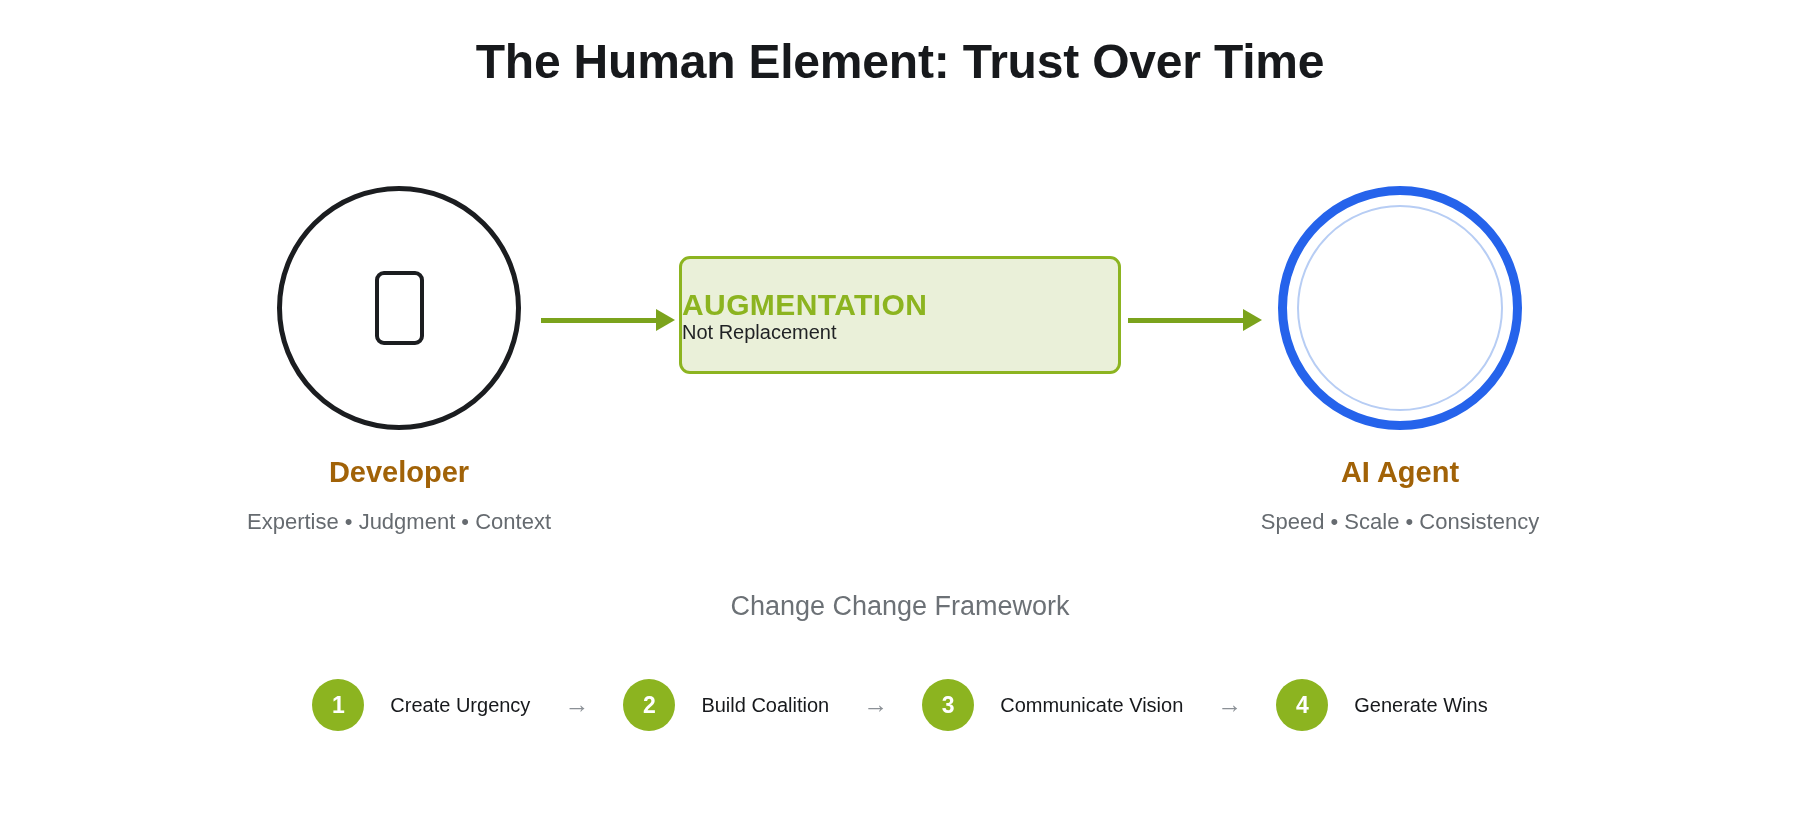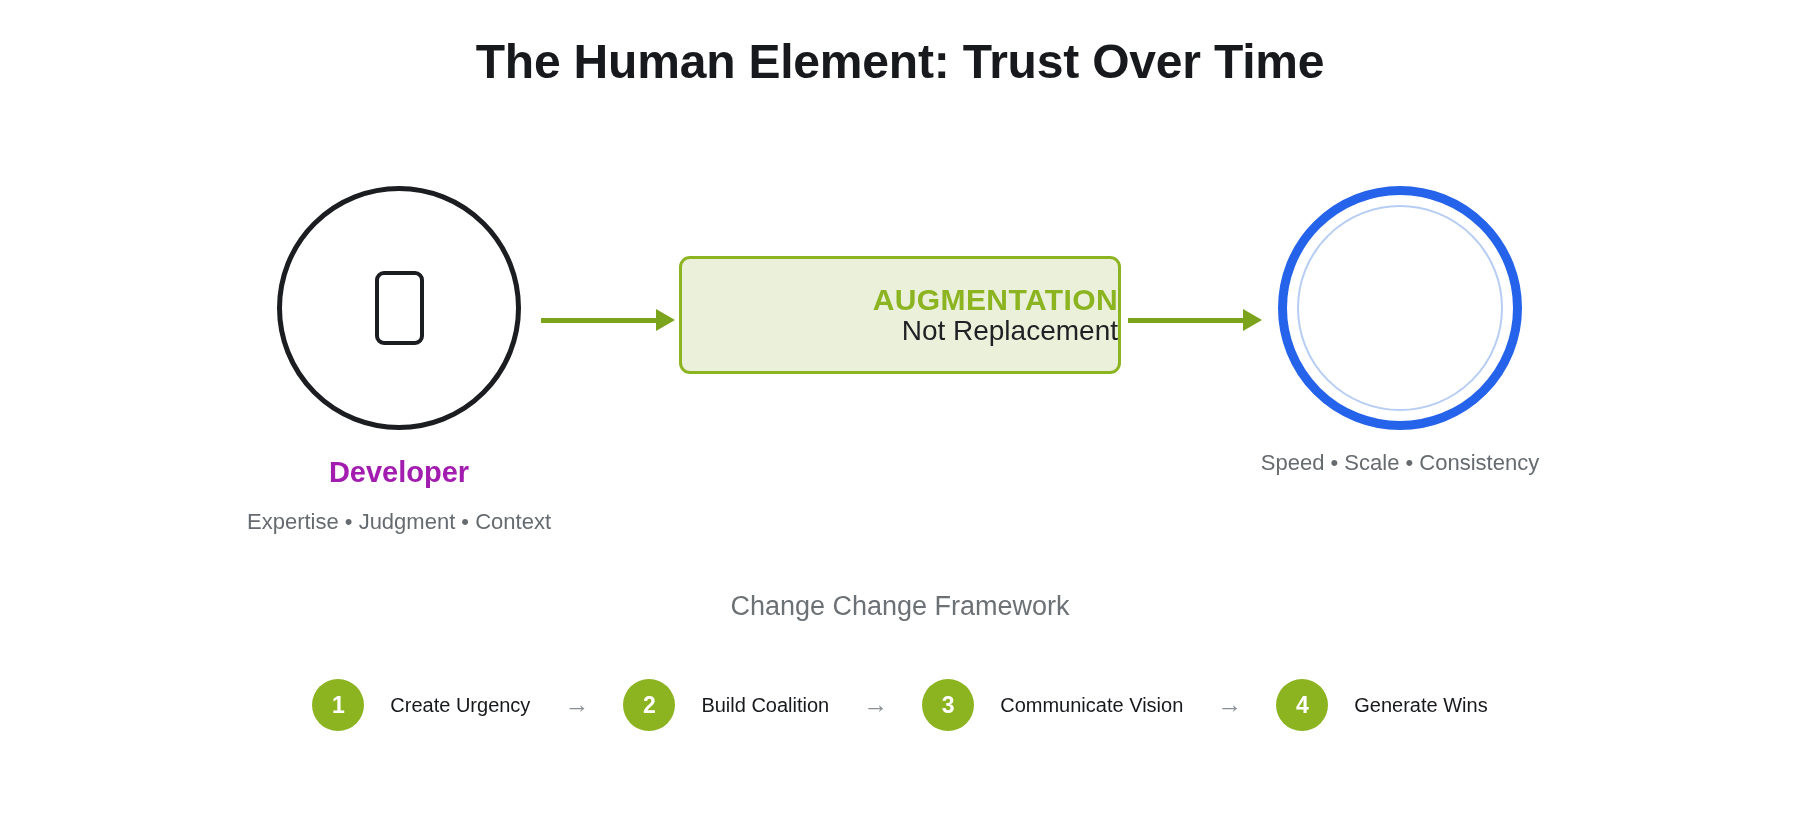--- a/index.html
+++ b/index.html
@@ -85,21 +85,21 @@
     height: 74px;
     border: 4px solid #1b1d20;
     border-radius: 9px;
     box-sizing: border-box;
   }
 
   .actor-name {
     margin-top: 27px;
     font-size: 29px;
     font-weight: bold;
-    color: #a21caf;
+    color: #a16207;
     line-height: 1.1;
   }
   .actor-traits {
     margin-top: 21px;
     font-size: 22px;
     color: #666b70;
     line-height: 1.1;
     white-space: nowrap;
   }
 
@@ -109,32 +109,32 @@
     left: 679px;
     top: 256px;
     width: 442px;
     height: 118px;
     box-sizing: border-box;
     background: #eaf0d9;
     border: 3px solid #8cb420;
     border-radius: 11px;
     display: flex;
     flex-direction: column;
-    align-items: flex-end;
+    align-items: flex-start;
     justify-content: center;
   }
   .aug-title {
     font-size: 30px;
     font-weight: bold;
     color: #8cb420;
     letter-spacing: 0.4px;
     line-height: 1.1;
   }
   .aug-sub {
-    font-size: 28px;
+    font-size: 20px;
     color: #1f2124;
     line-height: 1.1;
   }
 
   
   .g-arrow {
     position: absolute;
     top: 311px;
     height: 18px;
     display: flex;
@@ -221,20 +221,21 @@
         <div class="dev-glyph"></div>
       </div>
       <div class="actor-name">Developer</div>
       <div class="actor-traits">Expertise • Judgment • Context</div>
     </div>
 
     <div class="actor actor-agent">
       <div class="actor-ring agent">
         <div class="agent-inner-ring"></div>
       </div>
+      <div class="actor-name">AI Agent</div>
       <div class="actor-traits">Speed • Scale • Consistency</div>
     </div>
 
   </div>
 
   <div class="g-arrow left">
     <div class="shaft"></div>
     <div class="head"></div>
   </div>
 

